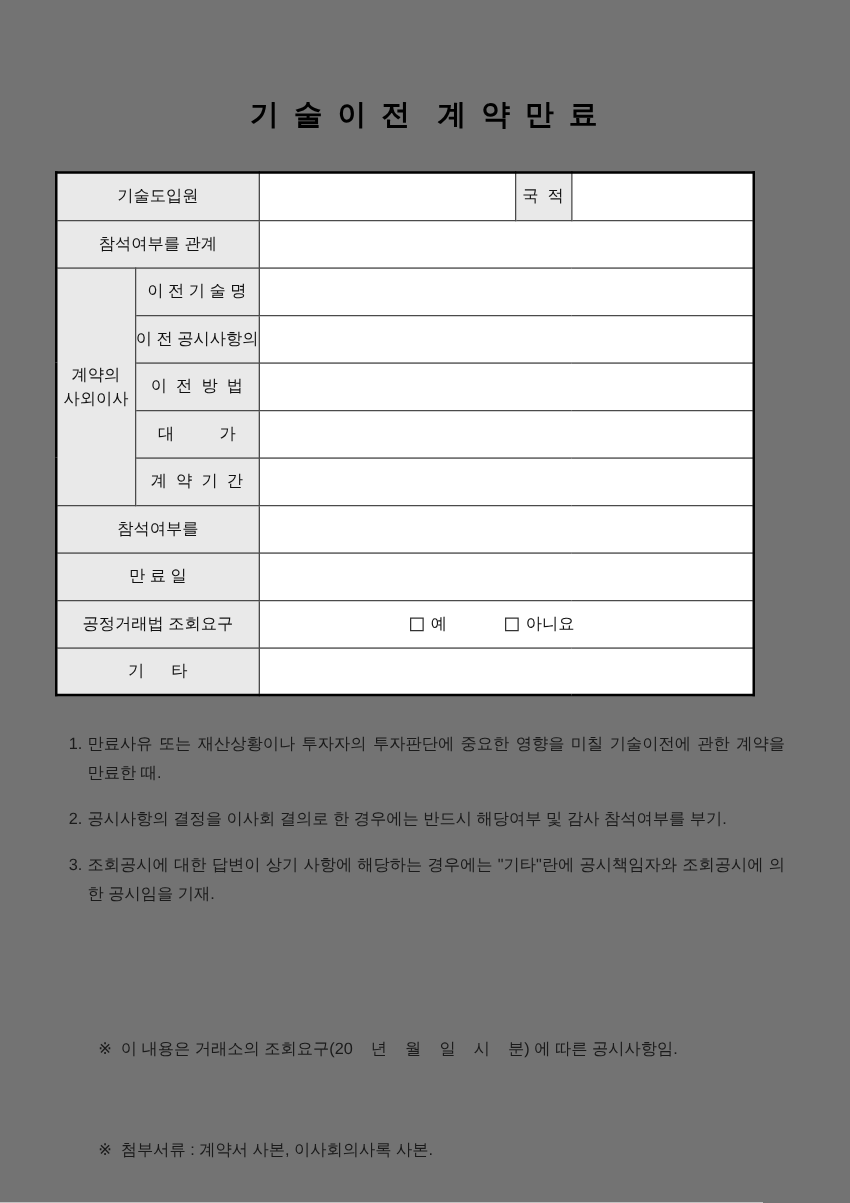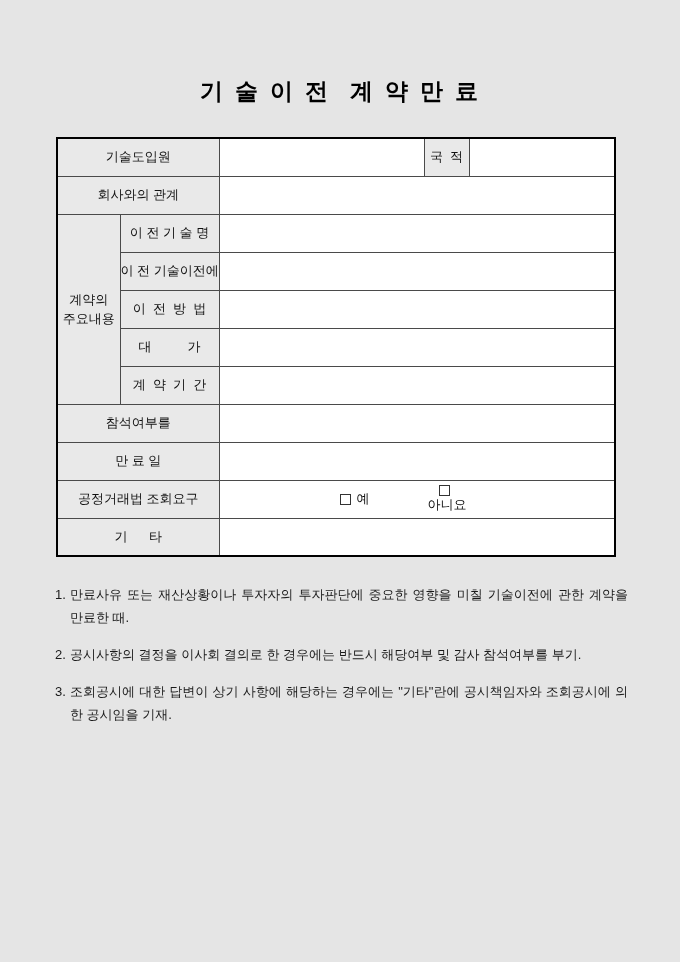--- a/index.html
+++ b/index.html
@@ -7,41 +7,41 @@
     --border-inner:#4a4a4a;
     --label-bg:#e9e9e9;
     --ink:#1a1a1a;
   }
   *{margin:0;padding:0;box-sizing:border-box;}
   html,body{background:#ffffff;}
   .page{
     position:relative;
     width:680px;
     height:962px;
-    background:#e5e5e5;
+    background:#737373;
     font-family:"Liberation Sans","DejaVu Sans",sans-serif;
     color:var(--ink);
     overflow:hidden;
   }
   .title{
     position:absolute;
     top:76px;
     left:0; right:0;
     text-align:center;
     font-family:"DejaVu Serif","Liberation Serif",serif;
     font-size:23px;
     font-weight:bold;
     letter-spacing:2px;
     white-space:pre;
     color:#000;
   }
   table.form-table{
     position:absolute;
     top:137px;
-    left:56px;
+    left:44px;
     width:560px;
     border-collapse:collapse;
     table-layout:fixed;
     border:2px solid var(--border-outer);
   }
   .form-table td{
     border:1px solid var(--border-inner);
     height:38px;
     font-size:13px;
     vertical-align:middle;
@@ -62,21 +62,21 @@
   .checkrow-inner{
     display:flex;
     align-items:center;
     padding-left:120px;
   }
   .opt{
     display:inline-flex;
     align-items:center;
     cursor:default;
   }
-  .opt + .opt{ margin-left:58px;flex-direction:column; }
+  .opt + .opt{ margin-left:46px; }
   .cbox{
     display:inline-block;
     width:11px;
     height:11px;
     border:1.5px solid #333;
     background:#fff;
     margin-right:6px;
   }
   .notes{
     position:absolute;
@@ -128,31 +128,31 @@
       <col style="width:146px">
     </colgroup>
     <tbody>
       <tr>
         <td class="lab" colspan="2">기술도입원</td>
         <td class="val"></td>
         <td class="lab">국  적</td>
         <td class="val"></td>
       </tr>
       <tr>
-        <td class="lab" colspan="2">회사와의 관계</td>
+        <td class="lab" colspan="2">참석여부를 관계</td>
         <td class="val" colspan="3"></td>
       </tr>
       <tr>
         <td class="lab group" rowspan="5">계약의
-주요내용</td>
+사외이사</td>
         <td class="lab">이 전 기 술 명</td>
         <td class="val" colspan="3"></td>
       </tr>
       <tr>
-        <td class="lab">이 전 기술이전에</td>
+        <td class="lab">이 전 공시사항의</td>
         <td class="val" colspan="3"></td>
       </tr>
       <tr>
         <td class="lab">이  전  방  법</td>
         <td class="val" colspan="3"></td>
       </tr>
       <tr>
         <td class="lab">대          가</td>
         <td class="val" colspan="3"></td>
       </tr>
@@ -199,15 +199,21 @@
       <span class="num">2.</span>
       <div class="txt">공시사항의 결정을 이사회 결의로 한 경우에는 반드시 해당여부 및 감사 참석여부를 부기.</div>
     </div>
     <div class="note">
       <span class="num">3.</span>
       <div class="txt">조회공시에 대한 답변이 상기 사항에 해당하는 경우에는 "기타"란에 공시책임자와 조회공시에 의한 공시임을 기재.</div>
     </div>
   </div>
 
   <div class="footnotes">
+    <div class="fnote">
+      <span class="marker">※</span><span>이 내용은 거래소의 조회요구(20    년    월    일    시    분) 에 따른 공시사항임.</span>
+    </div>
+    <div class="fnote">
+      <span class="marker">※</span><span>첨부서류 : 계약서 사본, 이사회의사록 사본.</span>
+    </div>
   </div>
 
 </div>
 
 </body></html>

